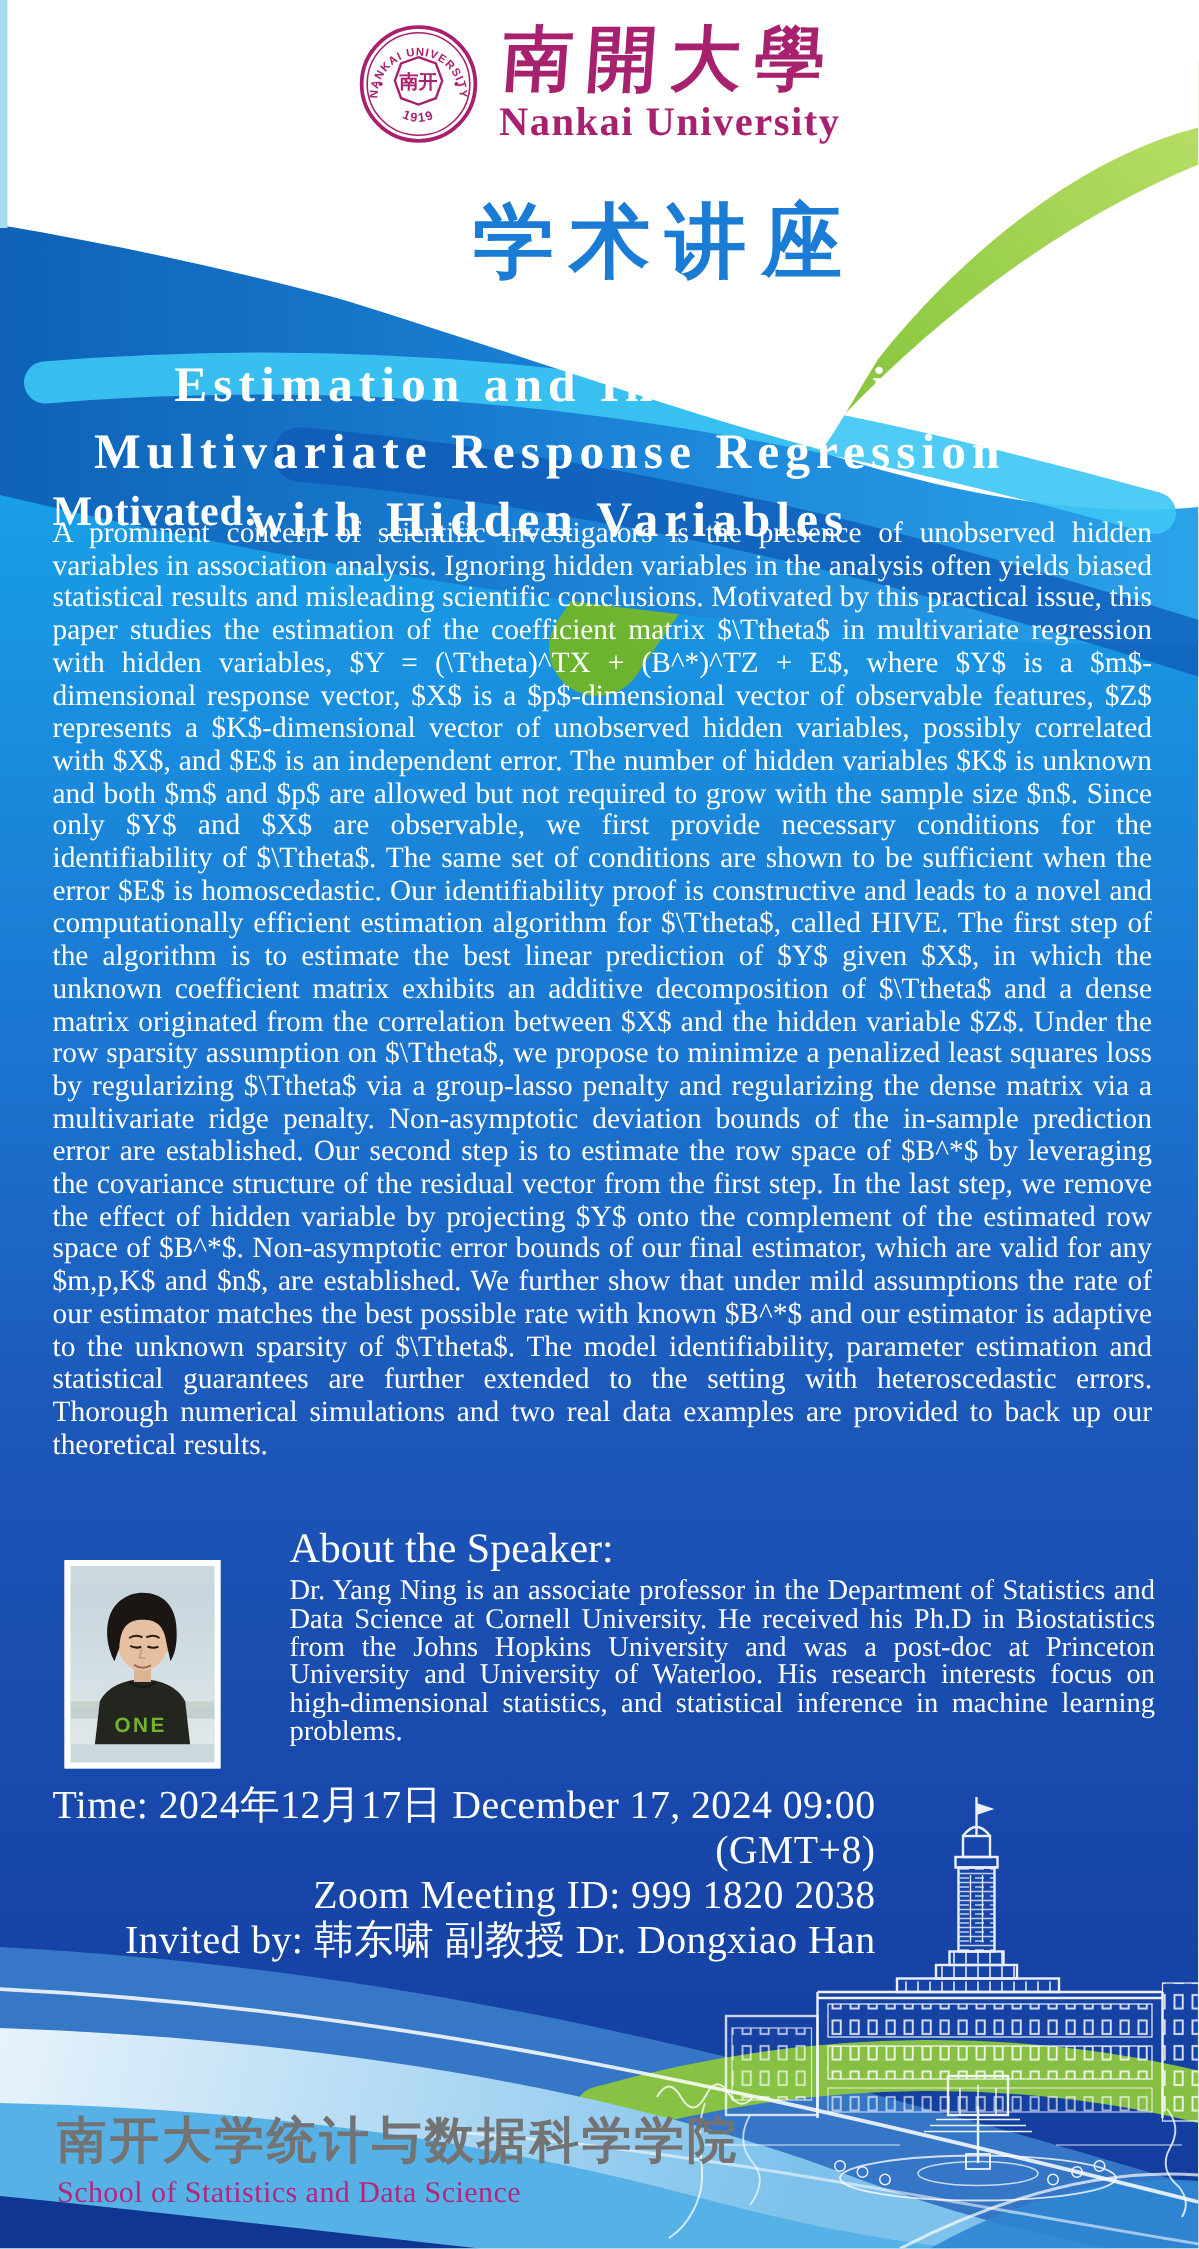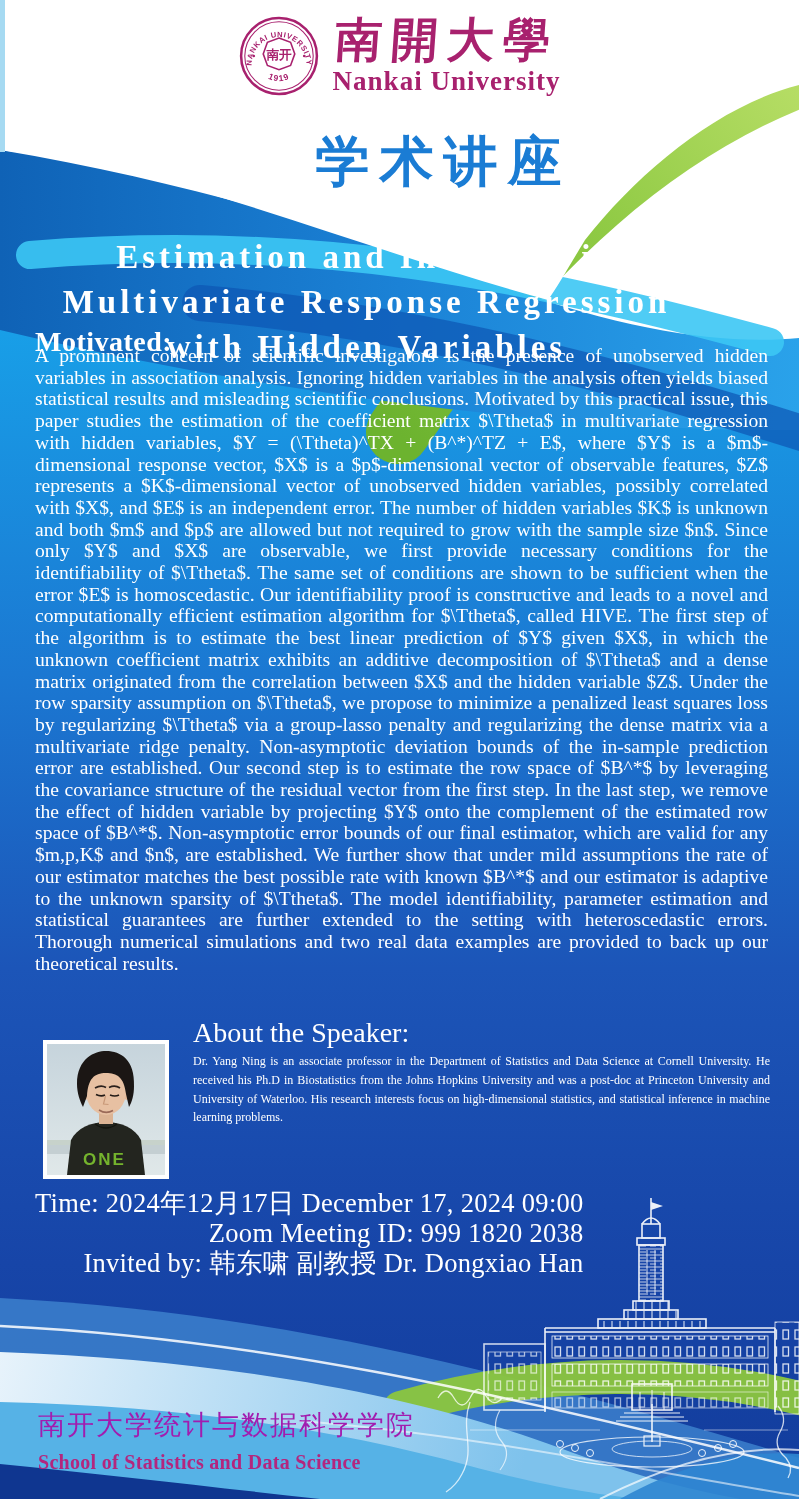--- a/index.html
+++ b/index.html
@@ -26,32 +26,32 @@
   .main-title div{white-space:nowrap;}
 
   .abstract-heading{position:absolute;left:35px;top:326px;color:#ffffff;
           font-weight:bold;font-size:28px;letter-spacing:.5px;z-index:2;}
   .abstract-body{position:absolute;left:35px;top:345px;width:733px;color:#ffffff;
           font-size:19.6px;line-height:21.7px;text-align:justify;z-index:2;}
 
   .speaker-heading{position:absolute;left:193px;top:1017px;color:#ffffff;
           font-weight:normal;font-size:28px;z-index:2;}
   .speaker-bio{position:absolute;left:193px;top:1052px;width:577px;color:#ffffff;
-          font-size:12px;line-height:18.8px;text-align:justify;z-index:2;}
-  .speaker-photo{position:absolute;left:43px;top:1040px;width:126px;height:139px;
+          font-size:19px;line-height:18.8px;text-align:justify;z-index:2;}
+  .speaker-photo{position:absolute;left:43px;top:1040px;width:104px;height:139px;
           border:4px solid #ffffff;box-sizing:border-box;background:#ccd8de;z-index:2;}
   .speaker-photo svg{display:block;width:100%;height:100%;}
 
   .details{position:absolute;left:35px;top:1188px;color:#ffffff;z-index:2;
           font-size:26.5px;line-height:30px;letter-spacing:.3px;}
   .details div{white-space:nowrap;text-align:right;}
 
-  .footer-cn{position:absolute;left:38px;top:1412px;color:#a21caf;font-weight:normal;
-          font-size:27px;letter-spacing:2px;z-index:3;line-height:1;}
-  .footer-en{position:absolute;left:38px;top:1452px;color:#b3267e;font-weight:bold;
+  .footer-cn{position:absolute;left:38px;top:1412px;color:#737373;font-weight:bold;
+          font-size:33px;letter-spacing:2px;z-index:3;line-height:1;}
+  .footer-en{position:absolute;left:38px;top:1452px;color:#b3267e;font-weight:normal;
           font-size:20px;letter-spacing:.3px;z-index:3;line-height:1;}
 </style>
 </head>
 <body>
 
 <div class="poster">
 
   <svg class="bg" width="799" height="1499" viewBox="0 0 799 1499">
     <defs>
       <linearGradient id="gBody" x1="0" y1="320" x2="0" y2="1499" gradientUnits="userSpaceOnUse">
@@ -224,20 +224,21 @@
       <path d="M49,50.5 q5,2.5 9,0.5 M63,51 q5,2 9,0" stroke="#221a16" stroke-width="1.7" fill="none"></path>
       <path d="M58.5,52 l-2,8 l5,0.5" stroke="#c89878" stroke-width="1.2" fill="none"></path>
       <path d="M52,66 q7,4.5 14,0.5" stroke="#9a6a58" stroke-width="1.6" fill="none"></path>
     </svg>
   </div>
   <div class="speaker-heading">About the Speaker:</div>
   <div class="speaker-bio">Dr. Yang Ning is an associate professor in the Department of Statistics and Data Science at Cornell University. He received his Ph.D in Biostatistics from the Johns Hopkins University and was a post-doc at Princeton University and University of Waterloo. His research interests focus on high-dimensional statistics, and statistical inference in machine learning problems.</div>
 
   <div class="details">
     <div>Time:  2024年12月17日 December 17, 2024 09:00</div>
+    <div>(GMT+8)</div>
     <div>Zoom Meeting ID:  999 1820 2038</div>
     <div>Invited by: 韩东啸 副教授 Dr. Dongxiao  Han</div>
   </div>
 
   <div class="footer-cn">南开大学统计与数据科学学院</div>
   <div class="footer-en">School of Statistics and Data Science</div>
 
 </div>
 
 </body></html>

